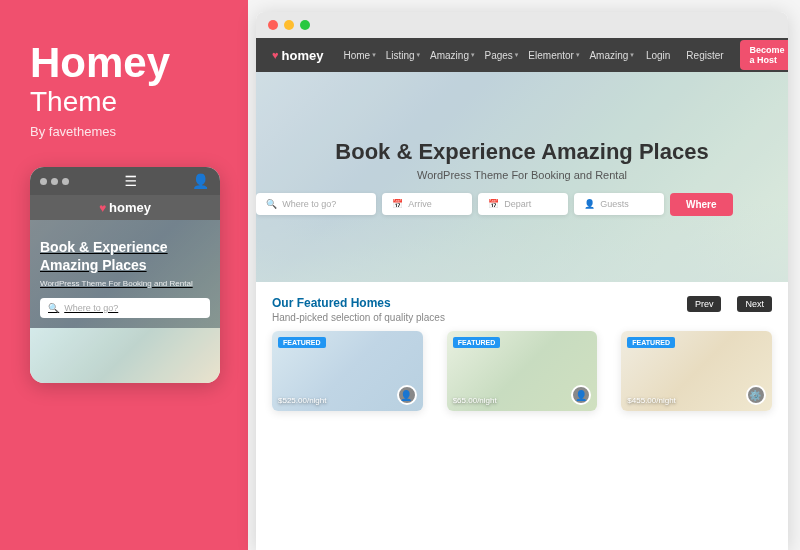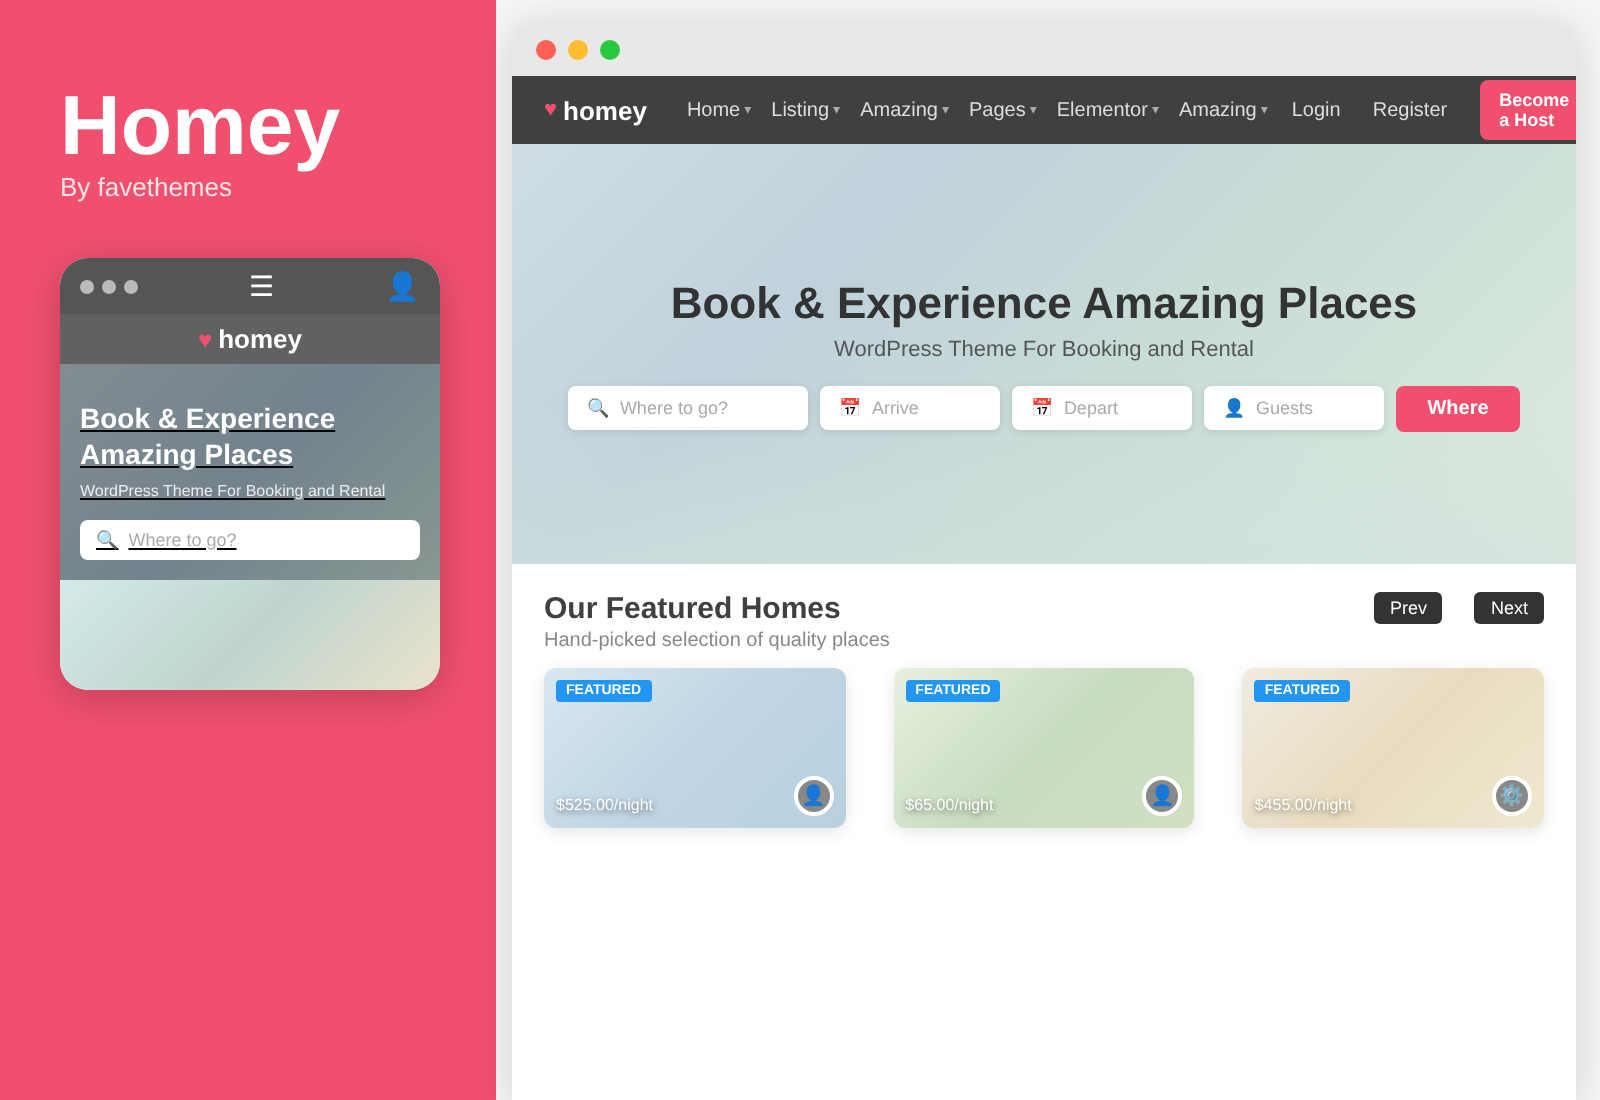--- a/index.html
+++ b/index.html
@@ -213,21 +213,20 @@
       border-radius: 4px;
     }
 
     
     .site-hero {
       position: relative;
       height: 210px;
       background: linear-gradient(135deg, #c8d8e0 0%, #b5cad5 30%, #c0d8d0 60%, #d8e8d8 100%);
       display: flex;
       flex-direction: column;
-      align-items: center;
       justify-content: center;
       overflow: hidden;
     }
     .hero-overlay {
       position: absolute;
       inset: 0;
       background: rgba(255,255,255,0.15);
     }
     
     .hero-decor {
@@ -293,23 +292,23 @@
       padding: 14px 16px 10px;
       background: #fff;
     }
     .featured-header {
       display: flex;
       align-items: flex-start;
       justify-content: space-between;
       margin-bottom: 4px;
     }
     .featured-title {
-      font-size: 15px;
+      font-size: 12px;
       font-weight: 700;
-      color: #404040;
+      color: #0369a1;
     }
     .featured-sub {
       font-size: 10px;
       color: #888;
       margin-top: 2px;
     }
     .nav-arrows {
       display: flex;
       gap: 16px;
       align-items: center;
@@ -390,20 +389,21 @@
       position: absolute;
       inset: 0;
       opacity: 0.3;
     }
   </style>
 </head>
 <body>
 
 <div class="left-panel">
   <div class="left-title">Homey</div>
+  <div class="left-subtitle">Theme</div>
   <div class="left-by">By favethemes</div>
 
   <div class="mobile-mockup">
 
     <div class="mobile-header">
       <div class="mobile-dots">
         <span></span>
         <span></span>
         <span></span>
       </div>

